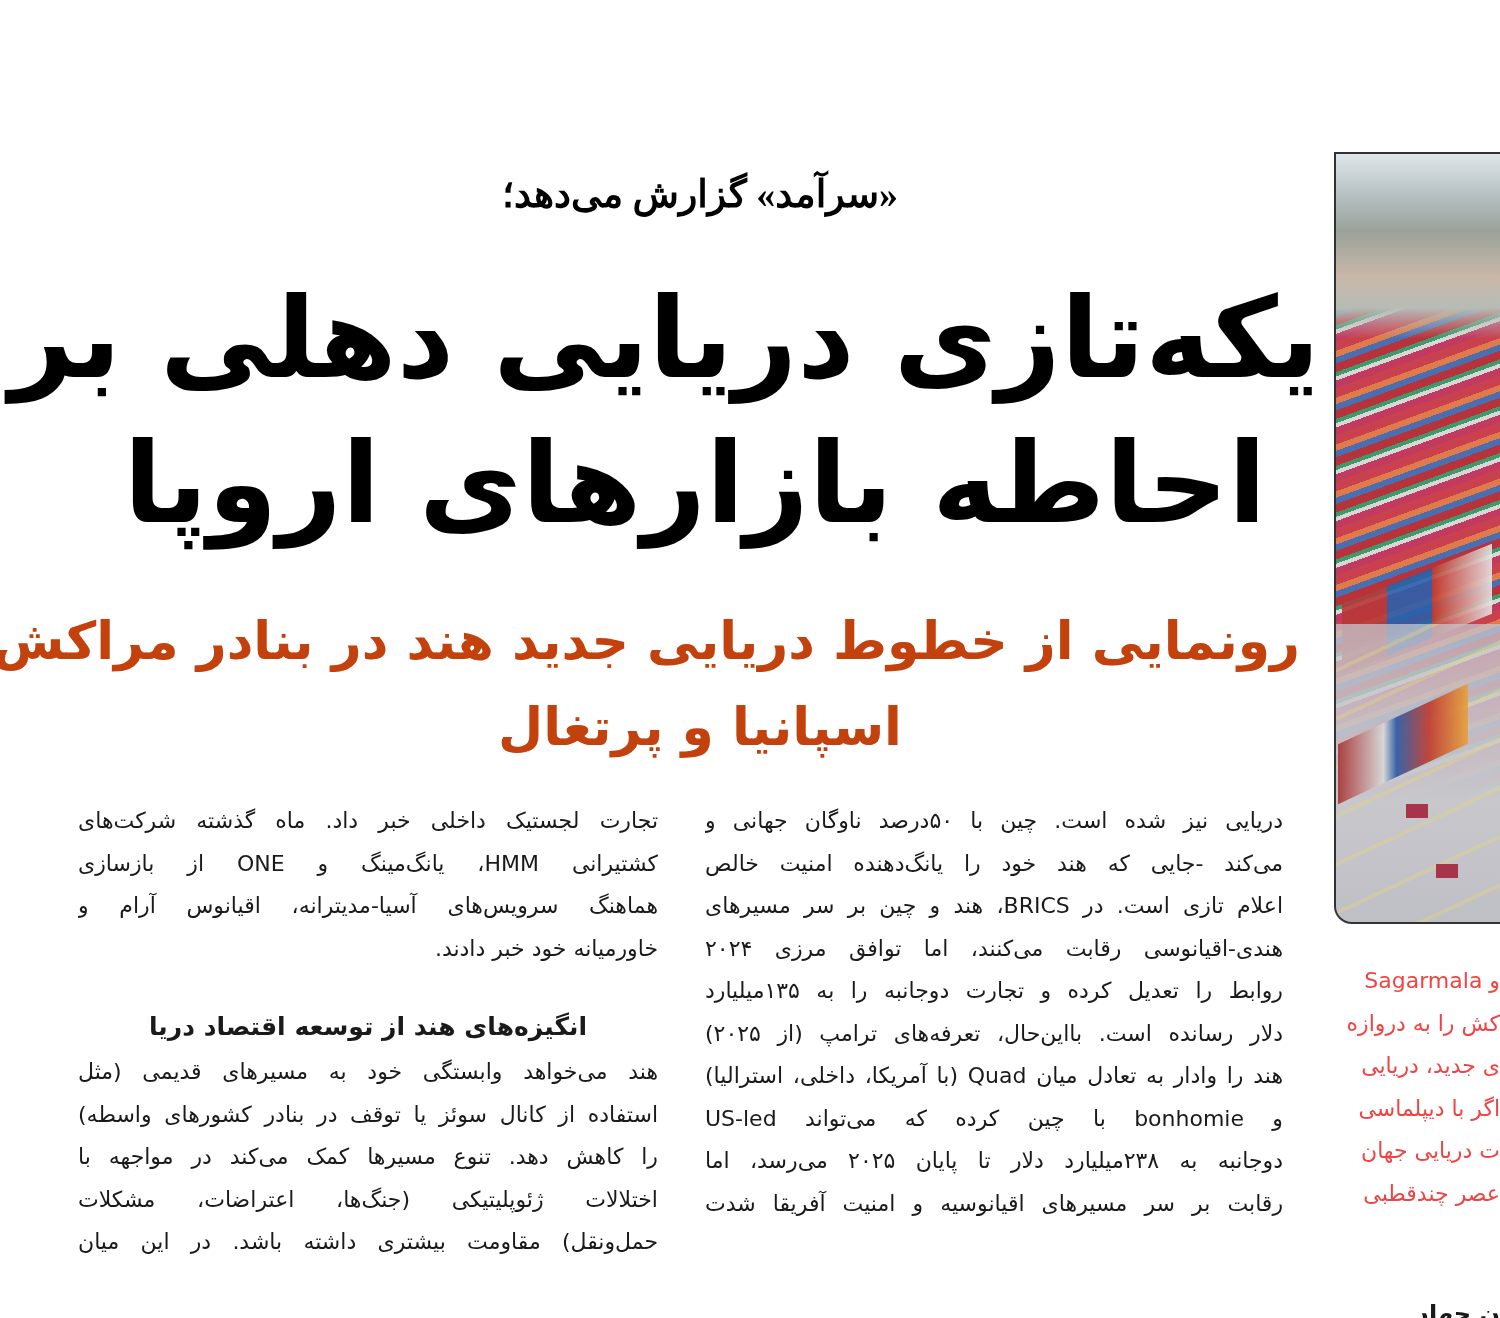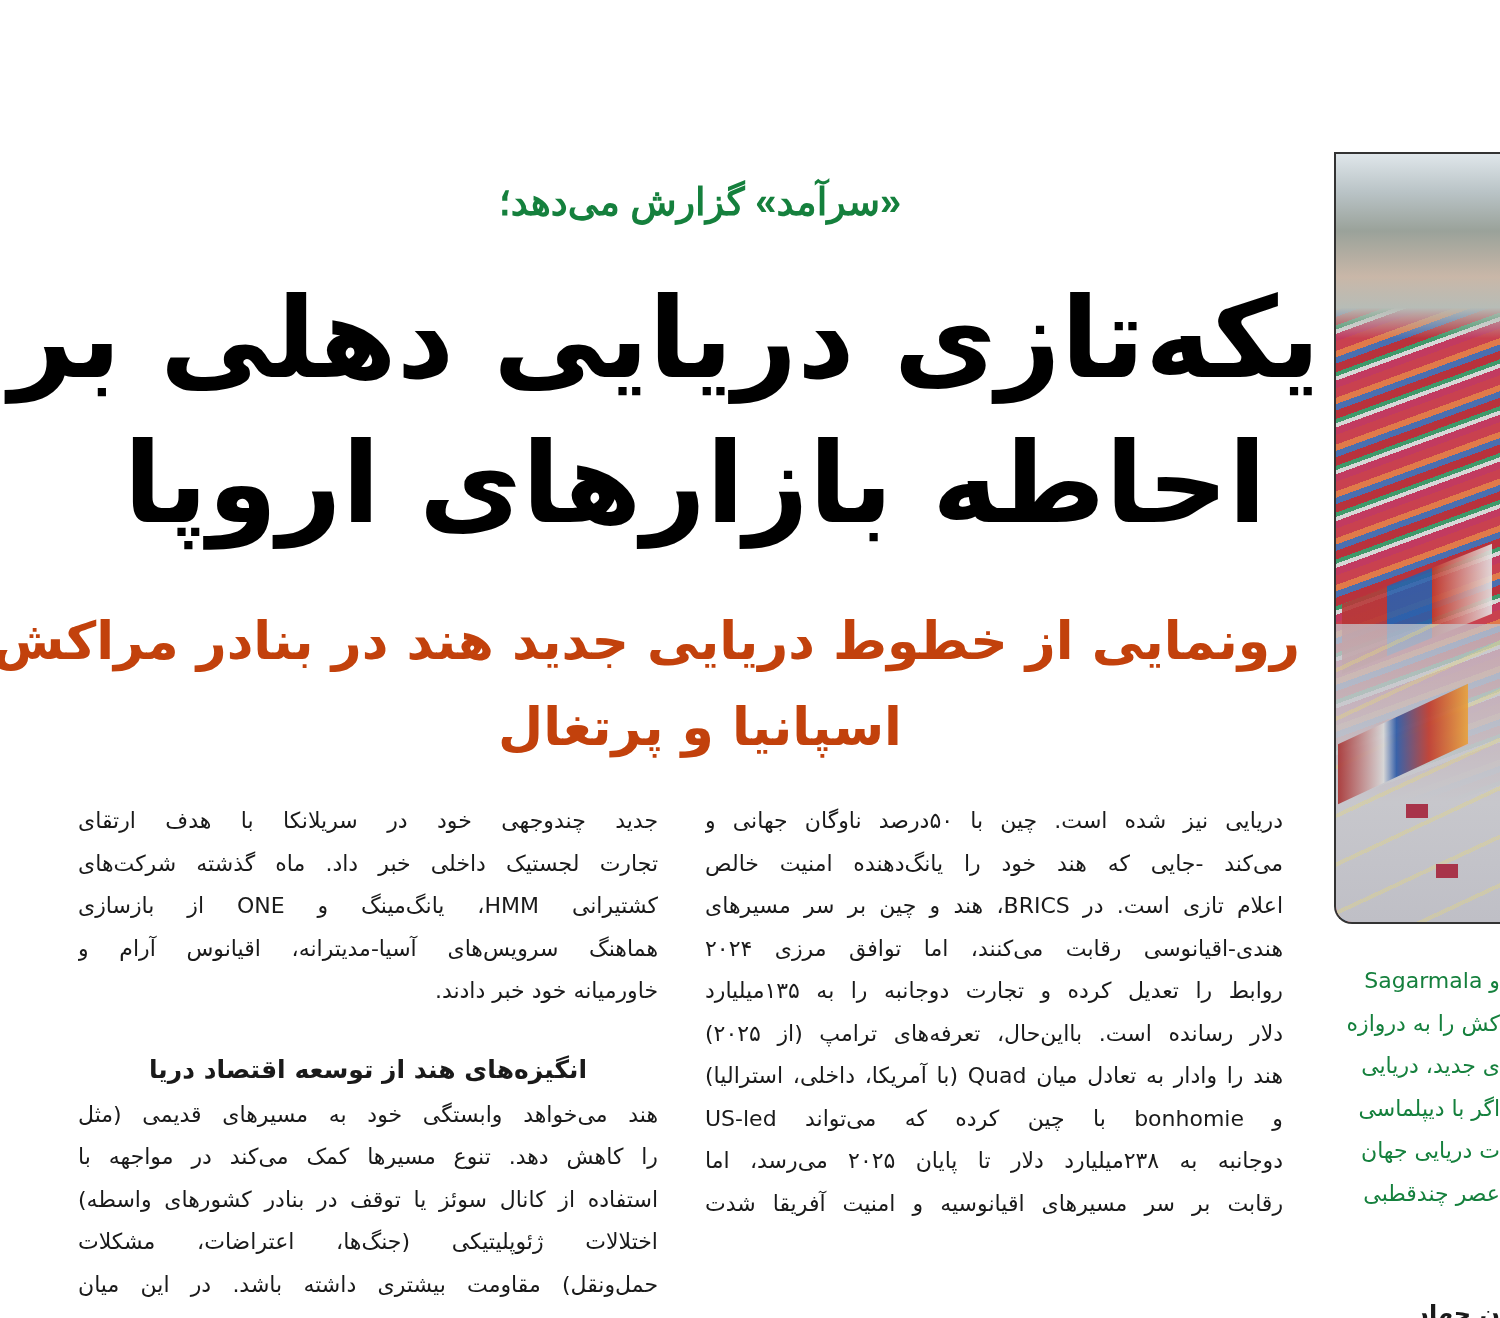--- a/index.html
+++ b/index.html
@@ -1,18 +1,18 @@
 <!DOCTYPE html>
 <html><head>
 <meta charset="utf-8">
 <style>
   html, body { margin: 0; padding: 0; background: #ffffff; }
   body { width: 1500px; height: 1318px; position: relative; overflow: hidden; font-family: "DejaVu Sans", sans-serif; color: #1a1a1a; }
 
-  .kicker { position: absolute; top: 180px; left: 440px; width: 520px; text-align: center; direction: rtl; font-family: Liberation Sans, sans-serif; font-weight: bold; font-size: 38px; color: #15803d; letter-spacing: 0px; }
+  .kicker { position: absolute; top: 172px; left: 440px; width: 520px; text-align: center; direction: rtl; font-family: Liberation Serif, serif; font-weight: bold; font-size: 38px; color: #000000; letter-spacing: 0px; }
 
   .headline { position: absolute; top: 268px; left: 70px; width: 1250px; direction: rtl; text-align: center; font-family: "DejaVu Sans", sans-serif; font-weight: bold; color: #000; }
   .headline .line1 { display: block; font-size: 112px; line-height: 140px; white-space: nowrap; letter-spacing: -4px; }
   .headline .line2 { display: block; font-size: 112px; line-height: 150px; white-space: nowrap; letter-spacing: -4px; }
 
   .subhead { position: absolute; top: 598px; left: 100px; width: 1200px; direction: rtl; text-align: center; font-family: "DejaVu Sans", sans-serif; font-weight: bold; color: #c2410c; }
   .subhead .s1 { display: block; font-size: 52px; line-height: 86px; white-space: nowrap; letter-spacing: -1px; }
   .subhead .s2 { display: block; font-size: 52px; line-height: 86px; white-space: nowrap; letter-spacing: -1px; }
 
   .col { position: absolute; direction: rtl; text-align: justify; font-family: "DejaVu Sans", sans-serif; font-size: 22px; line-height: 42.5px; color: #1a1a1a; }
@@ -27,21 +27,21 @@
       linear-gradient(180deg, #dfe6ea 0%, #b9c3c6 5%, #9aa29a 10%, #c9b7a8 16%, #b7bcb6 20%, transparent 24%),
       repeating-linear-gradient(160deg, #c9414f 0px, #c9414f 9px, #e07a4a 9px, #e07a4a 15px, #4a6fb0 15px, #4a6fb0 21px, #b8323c 21px, #b8323c 29px, #3f9a6a 29px, #3f9a6a 33px, #d7d7d7 33px, #d7d7d7 37px, #c23a60 37px, #c23a60 44px),
       #bdbdbf; }
   .photo .ground { position: absolute; left: 0; right: 0; top: 470px; bottom: 0; background:
       repeating-linear-gradient(155deg, rgba(255,255,255,0.0) 0px, rgba(255,255,255,0.0) 40px, rgba(230,215,120,0.35) 40px, rgba(230,215,120,0.35) 44px),
       linear-gradient(180deg, rgba(198,198,204,0.75) 0%, #c7c7cc 60%, #bfbfc6 100%); }
   .photo .stack1 { position: absolute; left: 6px; top: 420px; width: 150px; height: 70px; background: linear-gradient(90deg, #b73838 0%, #b73838 30%, #2b5faa 30%, #2b5faa 60%, #c0392b 60%, #e5e5e5 100%); transform: skewY(-22deg); opacity: 0.9; }
   .photo .stack2 { position: absolute; left: 2px; top: 560px; width: 130px; height: 60px; background: linear-gradient(90deg, #a83232 0%, #d8d8d8 35%, #2a58a6 45%, #c0392b 70%, #e8a13a 100%); transform: skewY(-25deg); opacity: 0.9; }
   .photo .truck { position: absolute; width: 22px; height: 14px; background: #a8344a; }
 
-  .col-right { position: absolute; top: 960px; left: 1330px; width: 170px; direction: rtl; text-align: right; font-family: "DejaVu Sans", sans-serif; font-size: 22px; line-height: 42.5px; color: #15803d; overflow: hidden; }
+  .col-right { position: absolute; top: 960px; left: 1330px; width: 170px; direction: rtl; text-align: right; font-family: "DejaVu Sans", sans-serif; font-size: 22px; line-height: 42.5px; color: #ef4444; overflow: hidden; }
   .col-right .ln { display: block; white-space: nowrap; }
   .right-head { position: absolute; top: 1300px; left: 1420px; width: 80px; direction: rtl; font-weight: bold; font-size: 24px; font-family: "DejaVu Sans", sans-serif; white-space: nowrap; overflow: hidden; }
 </style>
 </head>
 <body>
 
 <div class="kicker">«سرآمد» گزارش می‌دهد؛</div>
 
 <div class="headline">
   <span class="line1">یکه‌تازی دریایی دهلی برای</span>
@@ -60,29 +60,28 @@
   <span class="ln">هندی-اقیانوسی رقابت می‌کنند، اما توافق مرزی ۲۰۲۴</span>
   <span class="ln">روابط را تعدیل کرده و تجارت دوجانبه را به ۱۳۵میلیارد</span>
   <span class="ln">دلار رسانده است. بااین‌حال، تعرفه‌های ترامپ (از ۲۰۲۵)</span>
   <span class="ln">هند را وادار به تعادل میان Quad (با آمریکا، داخلی، استرالیا)</span>
   <span class="ln">و bonhomie با چین کرده که می‌تواند US-led</span>
   <span class="ln">دوجانبه به ۲۳۸میلیارد دلار تا پایان ۲۰۲۵ می‌رسد، اما</span>
   <span class="ln">رقابت بر سر مسیرهای اقیانوسیه و امنیت آفریقا شدت</span>
 </div>
 
 <div class="col col-left">
-  <span class="ln">جدید چندوجهی خود در سریلانکا با هدف ارتقای</span>
   <span class="ln">تجارت لجستیک داخلی خبر داد. ماه گذشته شرکت‌های</span>
   <span class="ln">کشتیرانی HMM، یانگ‌مینگ و ONE از بازسازی</span>
   <span class="ln">هماهنگ سرویس‌های آسیا-مدیترانه، اقیانوس آرام و</span>
   <span class="ln last">خاورمیانه خود خبر دادند.</span>
   <span class="section-title">انگیزه‌های هند از توسعه اقتصاد دریا</span>
   <span class="ln">هند می‌خواهد وابستگی خود به مسیرهای قدیمی (مثل</span>
+  <span class="ln">استفاده از کانال سوئز یا توقف در بنادر کشورهای واسطه)</span>
   <span class="ln">را کاهش دهد. تنوع مسیرها کمک می‌کند در مواجهه با</span>
-  <span class="ln">استفاده از کانال سوئز یا توقف در بنادر کشورهای واسطه)</span>
   <span class="ln">اختلالات ژئوپلیتیکی (جنگ‌ها، اعتراضات، مشکلات</span>
   <span class="ln">حمل‌ونقل) مقاومت بیشتری داشته باشد. در این میان</span>
 </div>
 
 <div class="photo">
   <div class="stack1"></div>
   <div class="ground"></div>
   <div class="stack2"></div>
   <div class="truck" style="left:70px; top:650px;"></div>
   <div class="truck" style="left:100px; top:710px;"></div>

